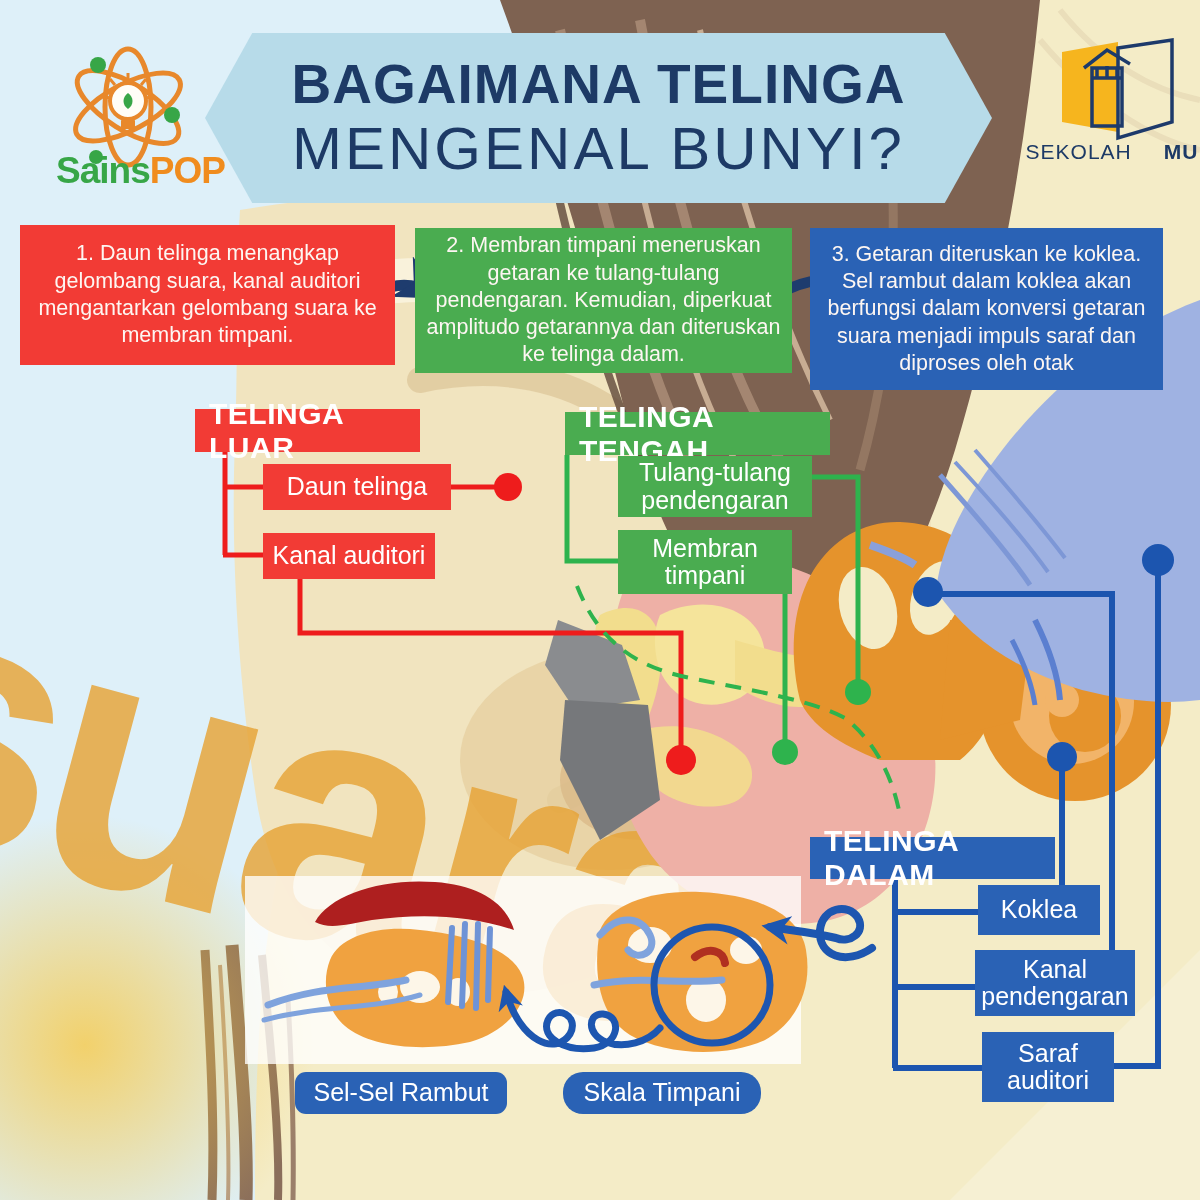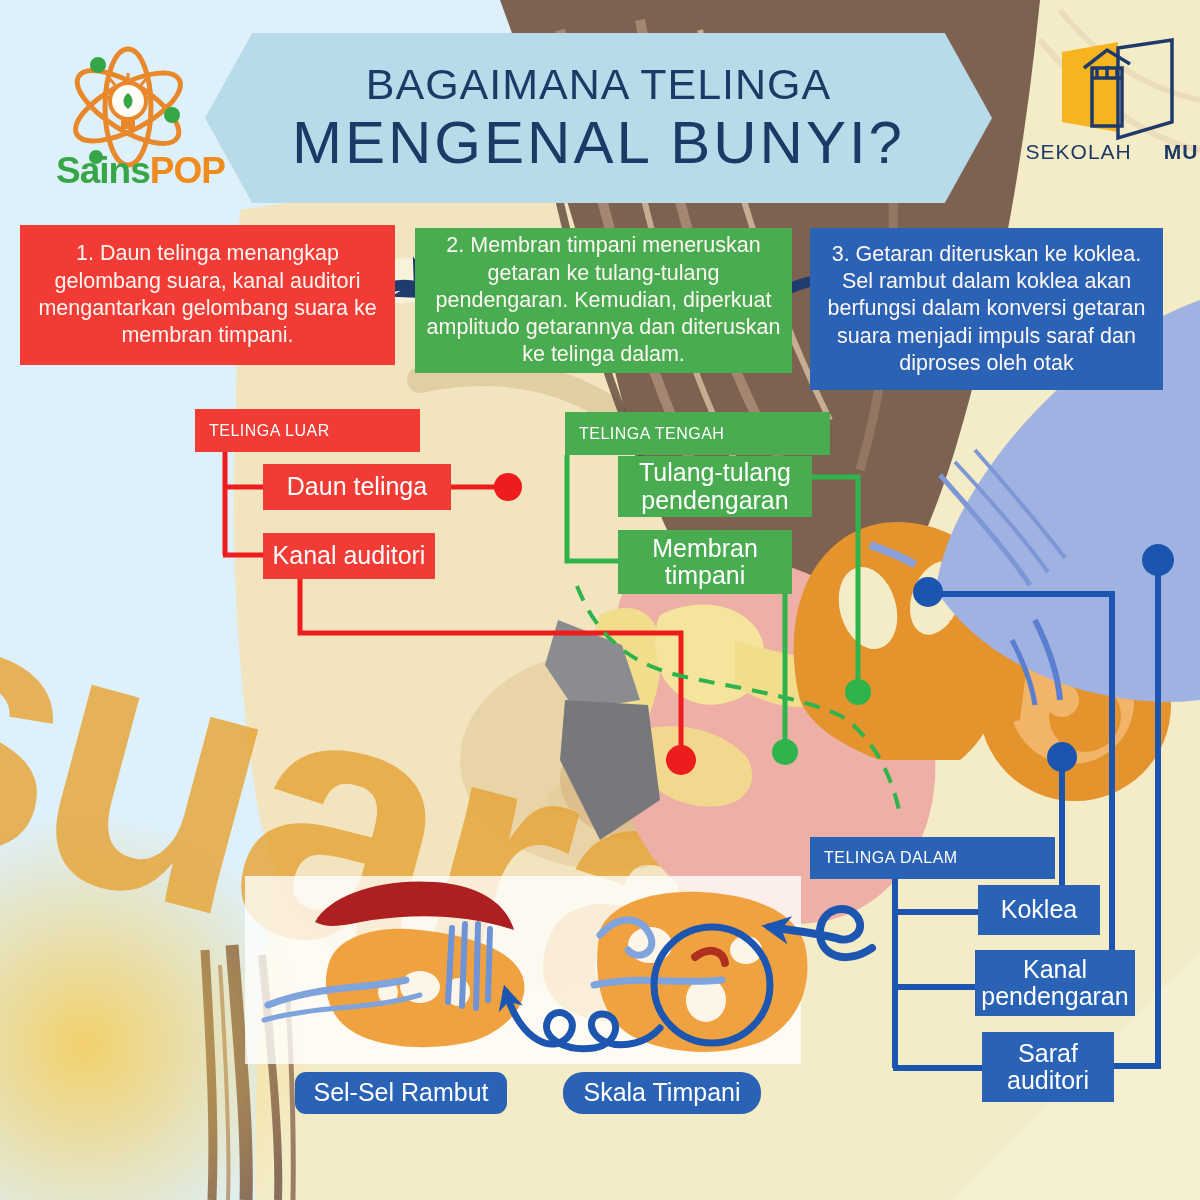--- a/index.html
+++ b/index.html
@@ -11,37 +11,37 @@
   html,body{margin:0;padding:0;}
   body{font-family:"Liberation Sans",sans-serif;}
   #canvas{position:relative;width:1200px;height:1200px;overflow:hidden;background:var(--bg-cream);}
   .abs{position:absolute;}
   svg.layer{position:absolute;left:0;top:0;width:1200px;height:1200px;}
 
   
   .banner{left:205px;top:33px;width:787px;height:170px;background:var(--banner-blue);
     clip-path:polygon(0 50%,6% 0,94% 0,100% 50%,94% 100%,6% 100%);
     display:flex;flex-direction:column;align-items:center;justify-content:center;}
-  .banner .t1{font-size:43px;font-weight:400;letter-spacing:1px;color:var(--navy);line-height:1.05;}
+  .banner .t1{font-size:55px;font-weight:700;letter-spacing:1px;color:var(--navy);line-height:1.05;}
   .banner .t2{font-size:60px;font-weight:300;letter-spacing:3px;color:var(--navy);line-height:1.05;margin-top:4px;}
   .brandtext{left:56px;top:150px;width:170px;font-size:37px;font-weight:800;letter-spacing:-1px;}
   .brandtext .p1{color:var(--brand-green);}
   .brandtext .p2{color:var(--brand-orange);}
   .partnertext{left:1022px;top:140px;width:180px;text-align:center;font-size:21px;letter-spacing:1px;color:var(--navy);}
   .partnertext .p2{font-weight:800;margin-left:32px;}
 
   
   .step{color:#fdf6f2;text-align:center;display:flex;align-items:center;justify-content:center;
     font-size:21.5px;line-height:1.27;padding:8px 10px;box-sizing:border-box;}
   .step1{left:20px;top:225px;width:375px;height:140px;background:var(--red);justify-content:center;}
   .step2{left:415px;top:228px;width:377px;height:145px;background:var(--green);}
   .step3{left:810px;top:228px;width:353px;height:162px;background:var(--blue);}
 
   
-  .sechead{color:#fff;font-weight:400;font-size:16px;display:flex;align-items:center;padding-left:14px;box-sizing:border-box;letter-spacing:.5px;}
+  .sechead{color:#fff;font-weight:700;font-size:30px;display:flex;align-items:center;padding-left:14px;box-sizing:border-box;letter-spacing:.5px;}
   .item{color:#fff;font-weight:300;font-size:25px;display:flex;align-items:center;justify-content:center;text-align:center;line-height:1.1;box-sizing:border-box;}
   .outer-head{left:195px;top:409px;width:225px;height:43px;background:var(--red);}
   .outer-i0{left:263px;top:464px;width:188px;height:46px;background:var(--red);}
   .outer-i1{left:263px;top:533px;width:172px;height:46px;background:var(--red);}
   .mid-head{left:565px;top:412px;width:265px;height:43px;background:var(--green);}
   .mid-i0{left:618px;top:456px;width:194px;height:61px;background:var(--green);}
   .mid-i1{left:618px;top:530px;width:174px;height:64px;background:var(--green);}
   .inner-head{left:810px;top:837px;width:245px;height:42px;background:var(--blue);}
   .inner-i0{left:978px;top:885px;width:122px;height:50px;background:var(--blue);}
   .inner-i1{left:975px;top:950px;width:160px;height:66px;background:var(--blue);}

